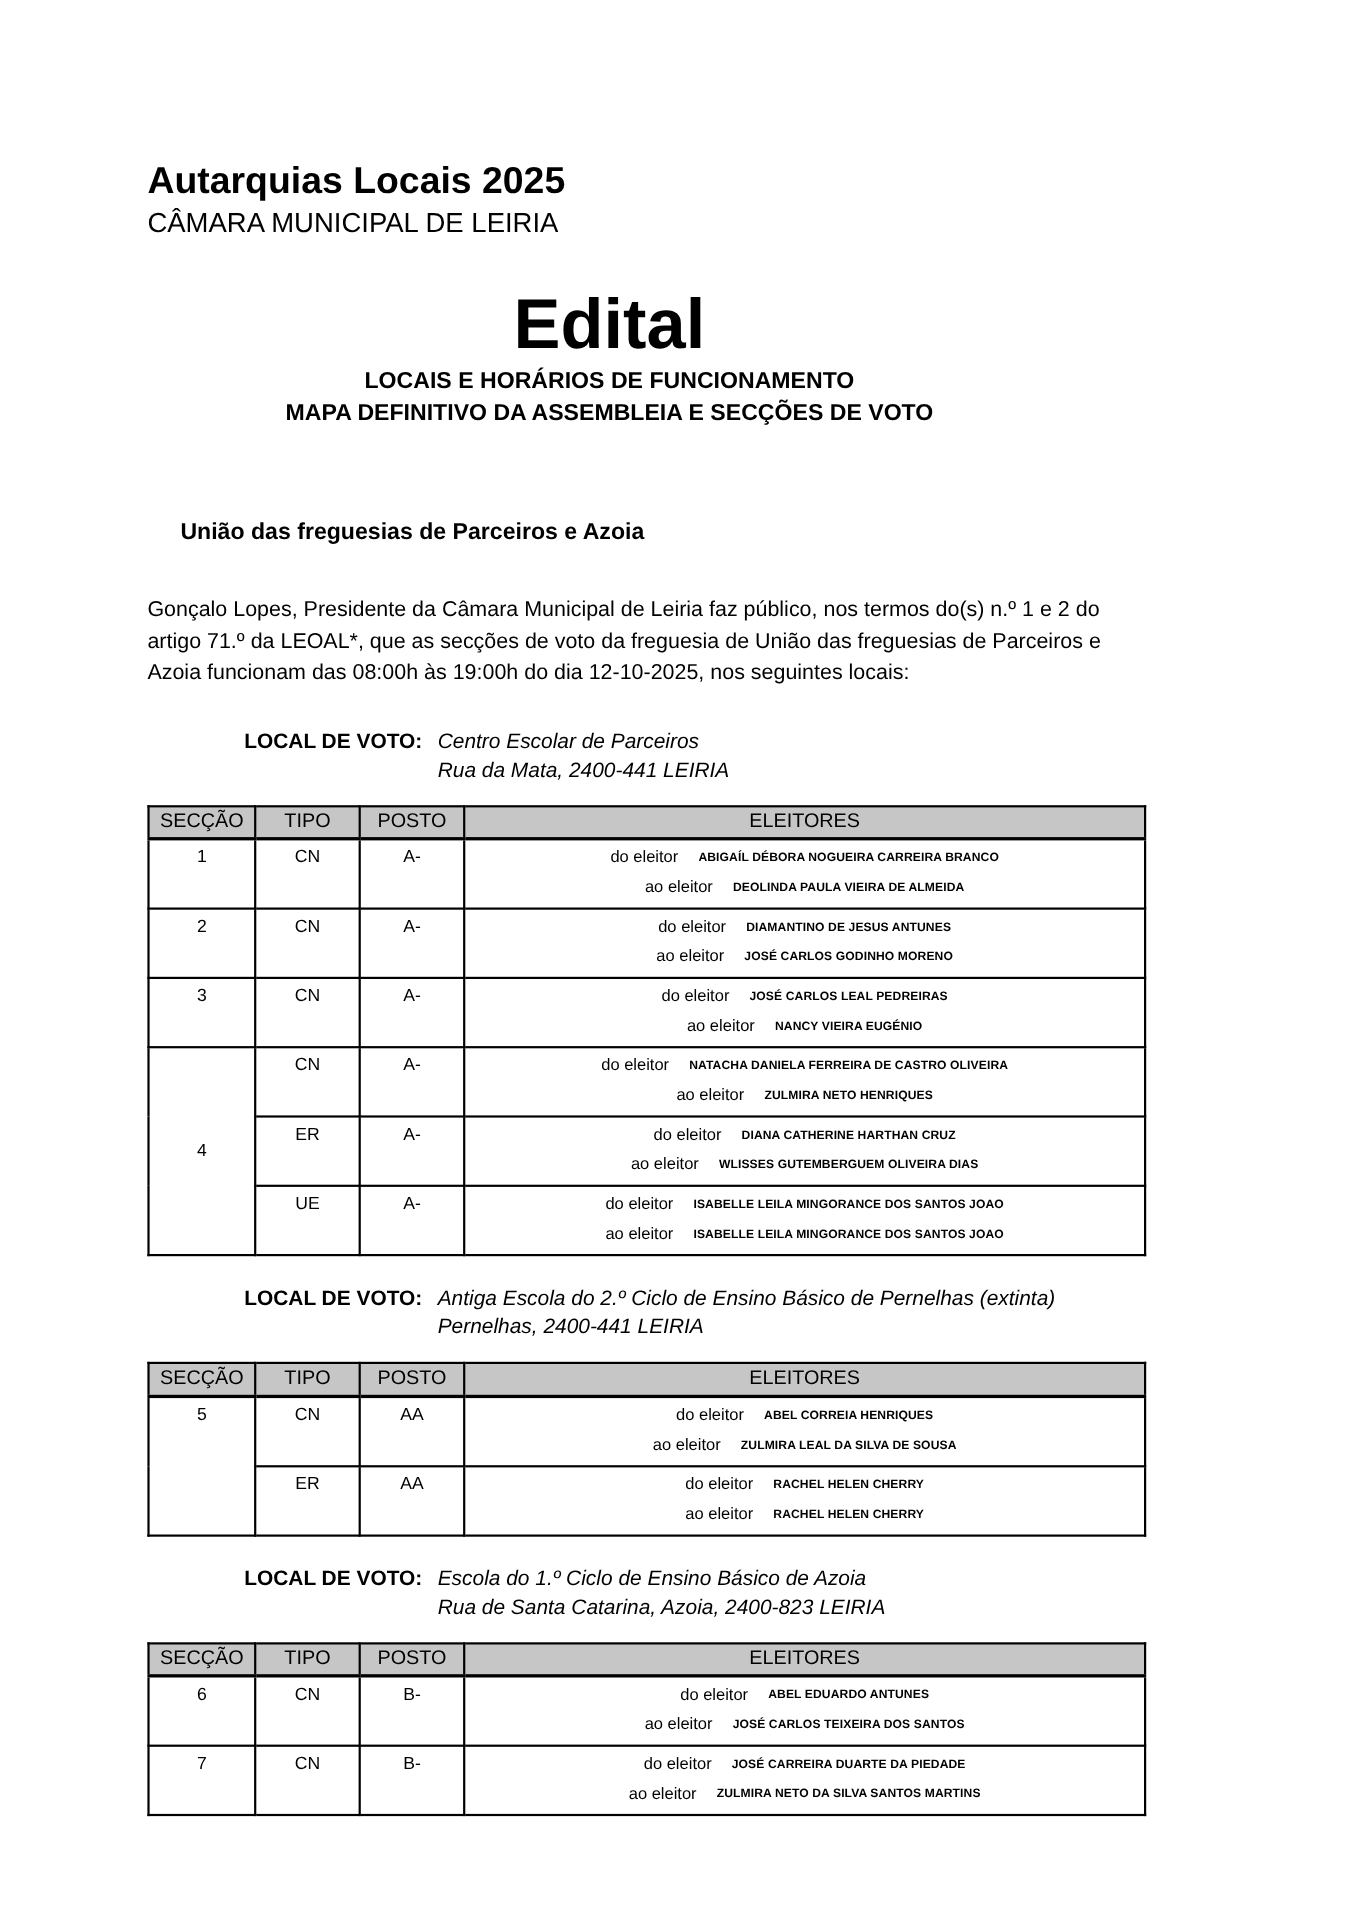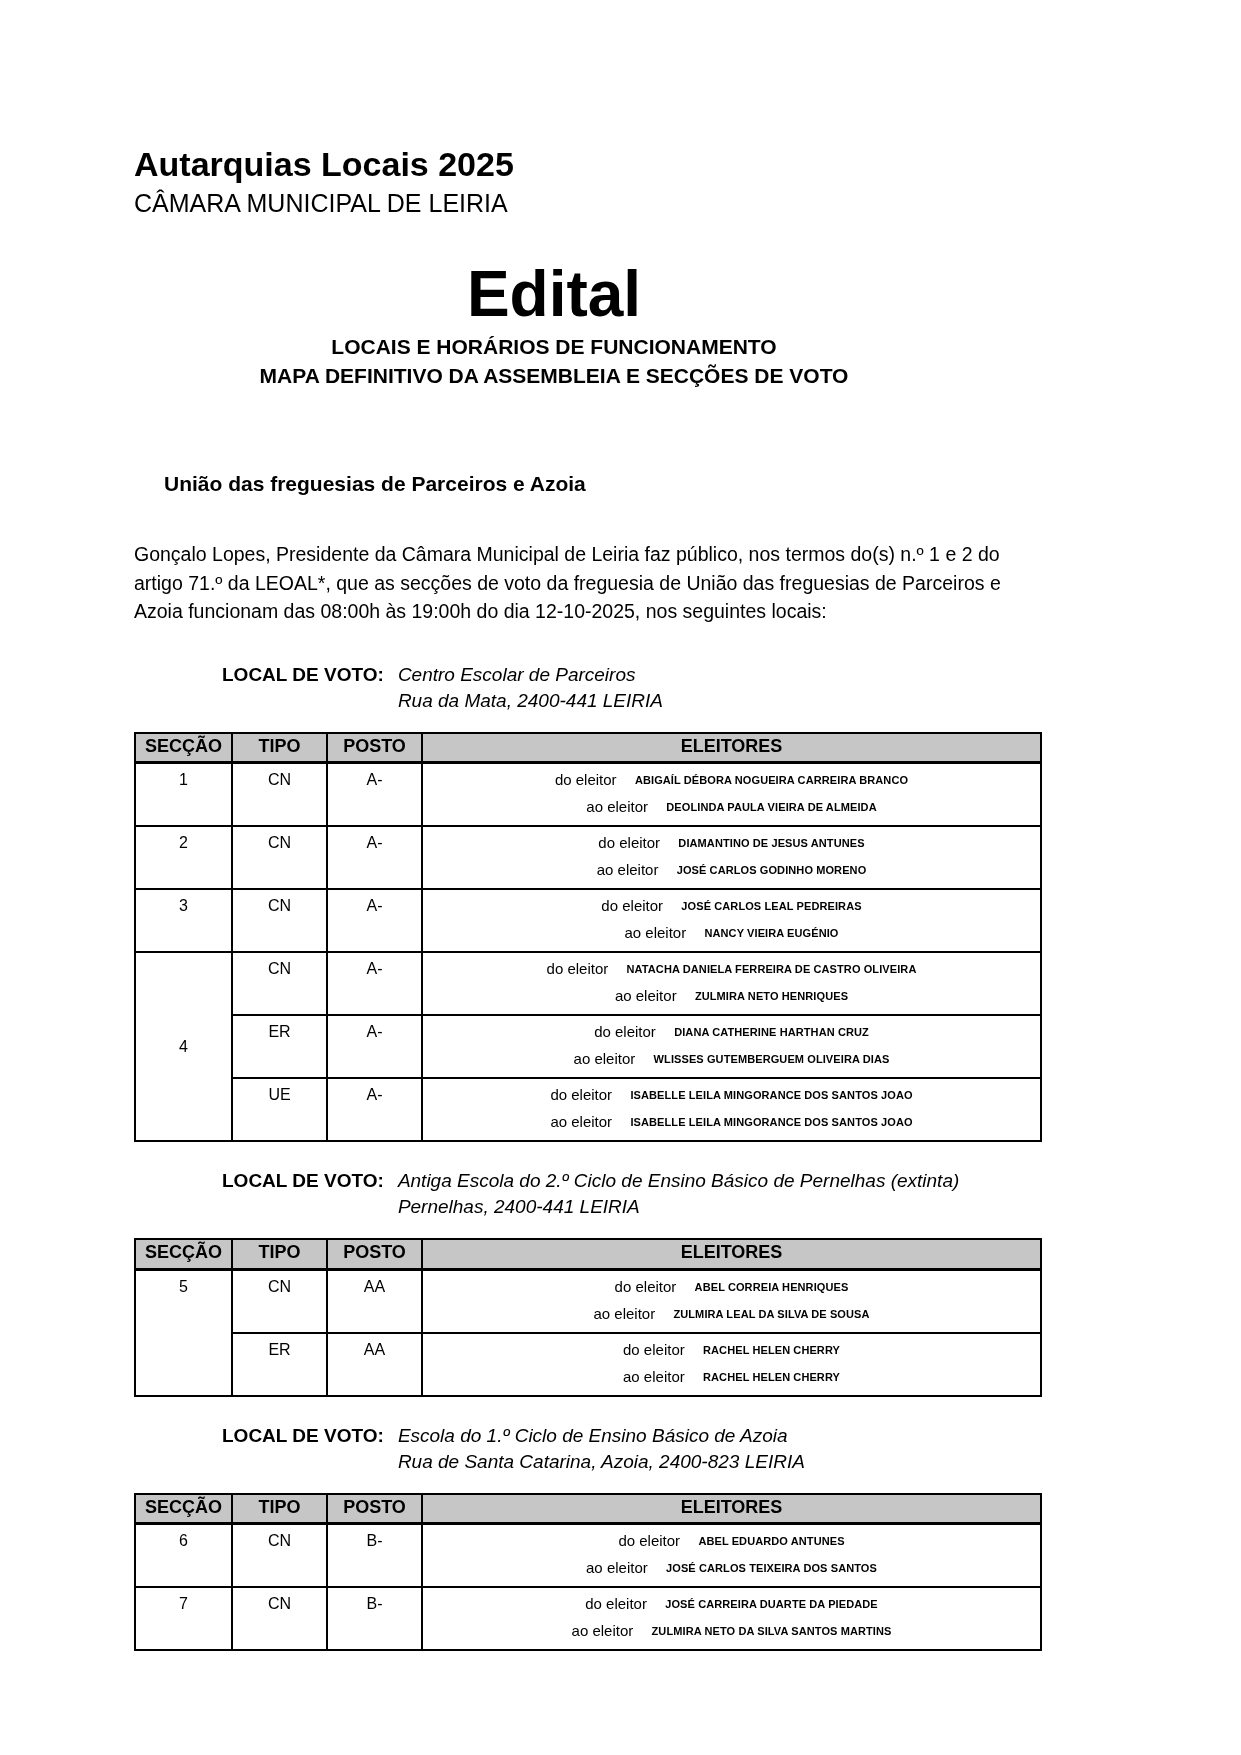--- a/index.html
+++ b/index.html
@@ -32,21 +32,21 @@
   .local-label { font-weight: bold; white-space: nowrap; }
   .local-lines { font-style: italic; }
 
   table.sections-table {
     border-collapse: collapse; margin-top: 18px;
     width: 906px; table-layout: fixed;
   }
   .sections-table th {
     background: var(--header-bg);
     border: 2px solid #000; border-bottom: 3px solid #000;
-    font-size: 18px; font-weight: bold; height: 30px; padding: 0 0 2px 0;
+    font-size: 18px; font-weight: normal; height: 30px; padding: 0 0 2px 0;
   }
   .sections-table td { border: 2px solid #000; vertical-align: top; padding: 0; }
   .sections-table tbody tr { height: 60px; }
   td.c-sec, td.c-tipo, td.c-posto { text-align: center; font-size: 16px; padding-top: 7px; }
   td.c-sec.v-mid { vertical-align: middle; padding-top: 0; }
   td.c-ele { padding: 7px 8px 0 8px; }
   .elector-line { display: flex; line-height: 18px; margin-bottom: 9px; justify-content: center; }
   .range-label { width: 80px; flex: none; font-size: 15px; }
   .elector-name { font-weight: bold; font-size: 11px; letter-spacing: 0.1px; }
 </style>

